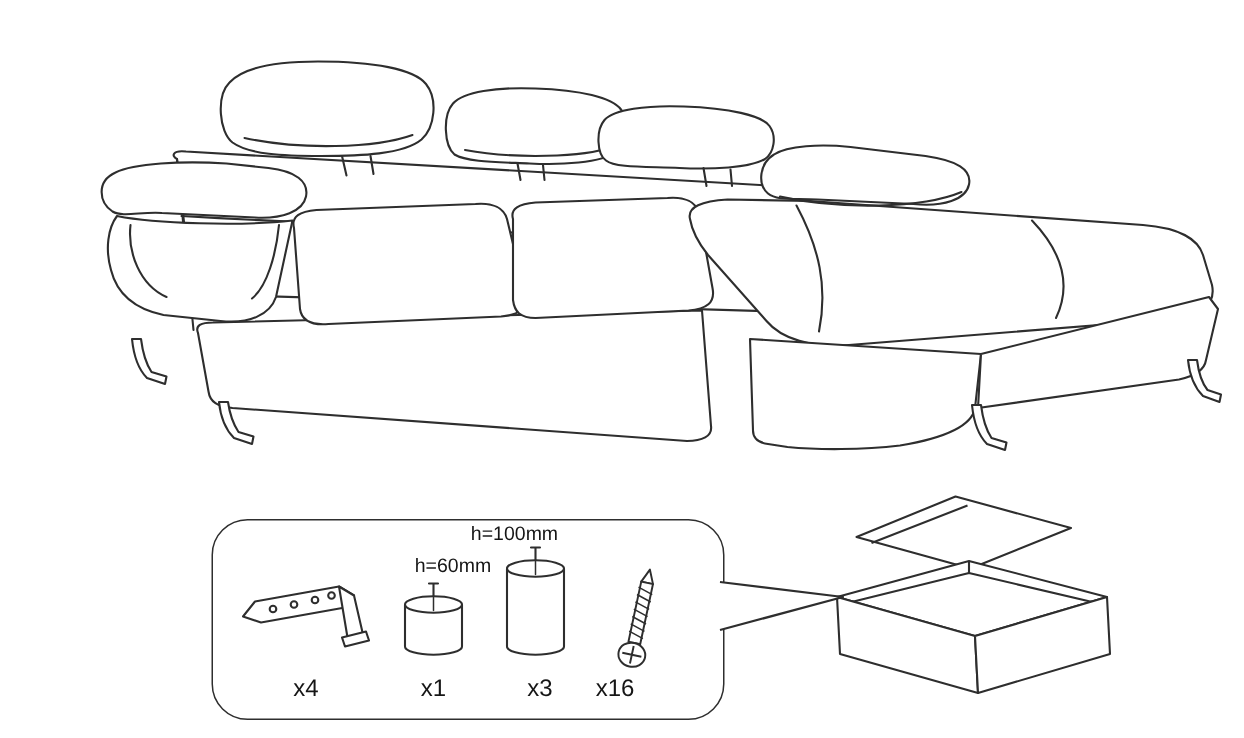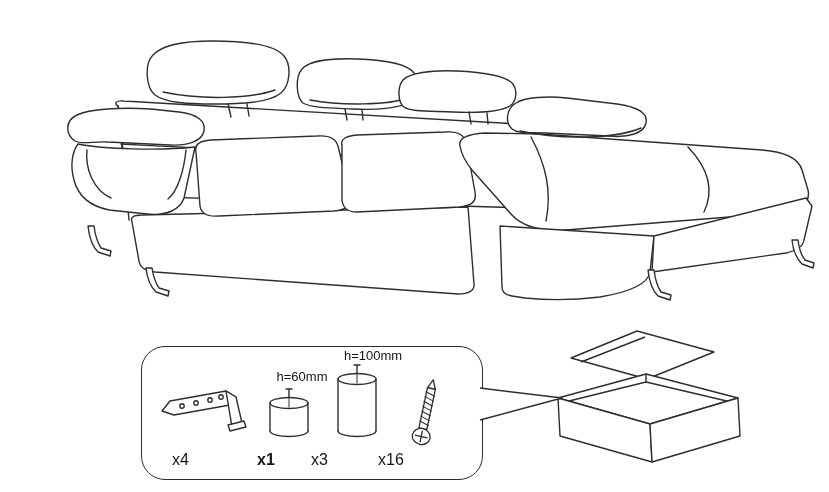--- a/index.html
+++ b/index.html
@@ -13,21 +13,21 @@
     position:absolute;left:141px;top:346px;width:342px;height:134px;
     border:1.6px solid #2e2e2e;border-radius:24px;background:#fff;
     box-sizing:border-box;z-index:2;
   }
   .part-icon{position:absolute;}
   .h-label{
     position:absolute;font-size:13px;color:#161616;text-align:center;width:90px;
     white-space:nowrap;
   }
   .qty-label{
-    position:absolute;top:104px;width:64px;text-align:left;
+    position:absolute;top:104px;width:64px;text-align:center;
     font-size:16px;color:#161616;
   }
   #callout{position:absolute;left:474px;top:378px;z-index:3;}
   #box-illustration{position:absolute;left:545px;top:320px;z-index:1;}
   #sofa{position:absolute;left:0;top:0;z-index:1;}
 </style>
 </head>
 <body>
 
 <div id="stage">
@@ -118,25 +118,25 @@
       <g transform="rotate(12 22 37)" fill="#fff" stroke="#2e2e2e" stroke-width="1.3" stroke-linejoin="round">
         <path d="M22 2 L26 11 L18 11 Z"></path>
         <path d="M18 11 L18 52 L26 52 L26 11 Z"></path>
         <path d="M17 15 L27 18 M17 20 L27 23 M17 25 L27 28 M17 30 L27 33 M17 35 L27 38 M17 40 L27 43 M17 45 L27 48" fill="none" stroke-width="1"></path>
         <ellipse cx="22" cy="60" rx="9" ry="8"></ellipse>
         <path d="M22 54 L22 66 M15.5 60 L28.5 60" fill="none"></path>
       </g>
     </svg>
 
     <span class="h-label" style="left:115px;top:22px;">h=60mm</span>
-    <span class="h-label" style="left:186px;top:1px;text-align:center;">h=100mm</span>
+    <span class="h-label" style="left:156px;top:1px;text-align:center;">h=100mm</span>
 
     <span class="qty-label" style="left:30px;">x4</span>
-    <span class="qty-label" style="left:115px;font-weight:bold;">x1</span>
-    <span class="qty-label" style="left:169px;">x3</span>
+    <span class="qty-label" style="left:115px;">x1</span>
+    <span class="qty-label" style="left:186px;">x3</span>
     <span class="qty-label" style="left:236px;">x16</span>
   </div>
 
   <svg id="callout" width="92" height="48" viewBox="0 0 92 48">
     <polygon points="6,10 88,20 6,42" fill="#ffffff" stroke="none"></polygon>
     <path d="M6 10 L88 20 L6 42" fill="none" stroke="#2e2e2e" stroke-width="1.5" stroke-linejoin="round"></path>
   </svg>
 
   <svg id="box-illustration" width="210" height="160" viewBox="0 0 210 160">
     <g fill="#ffffff" stroke="#2e2e2e" stroke-width="1.4" stroke-linejoin="round">

